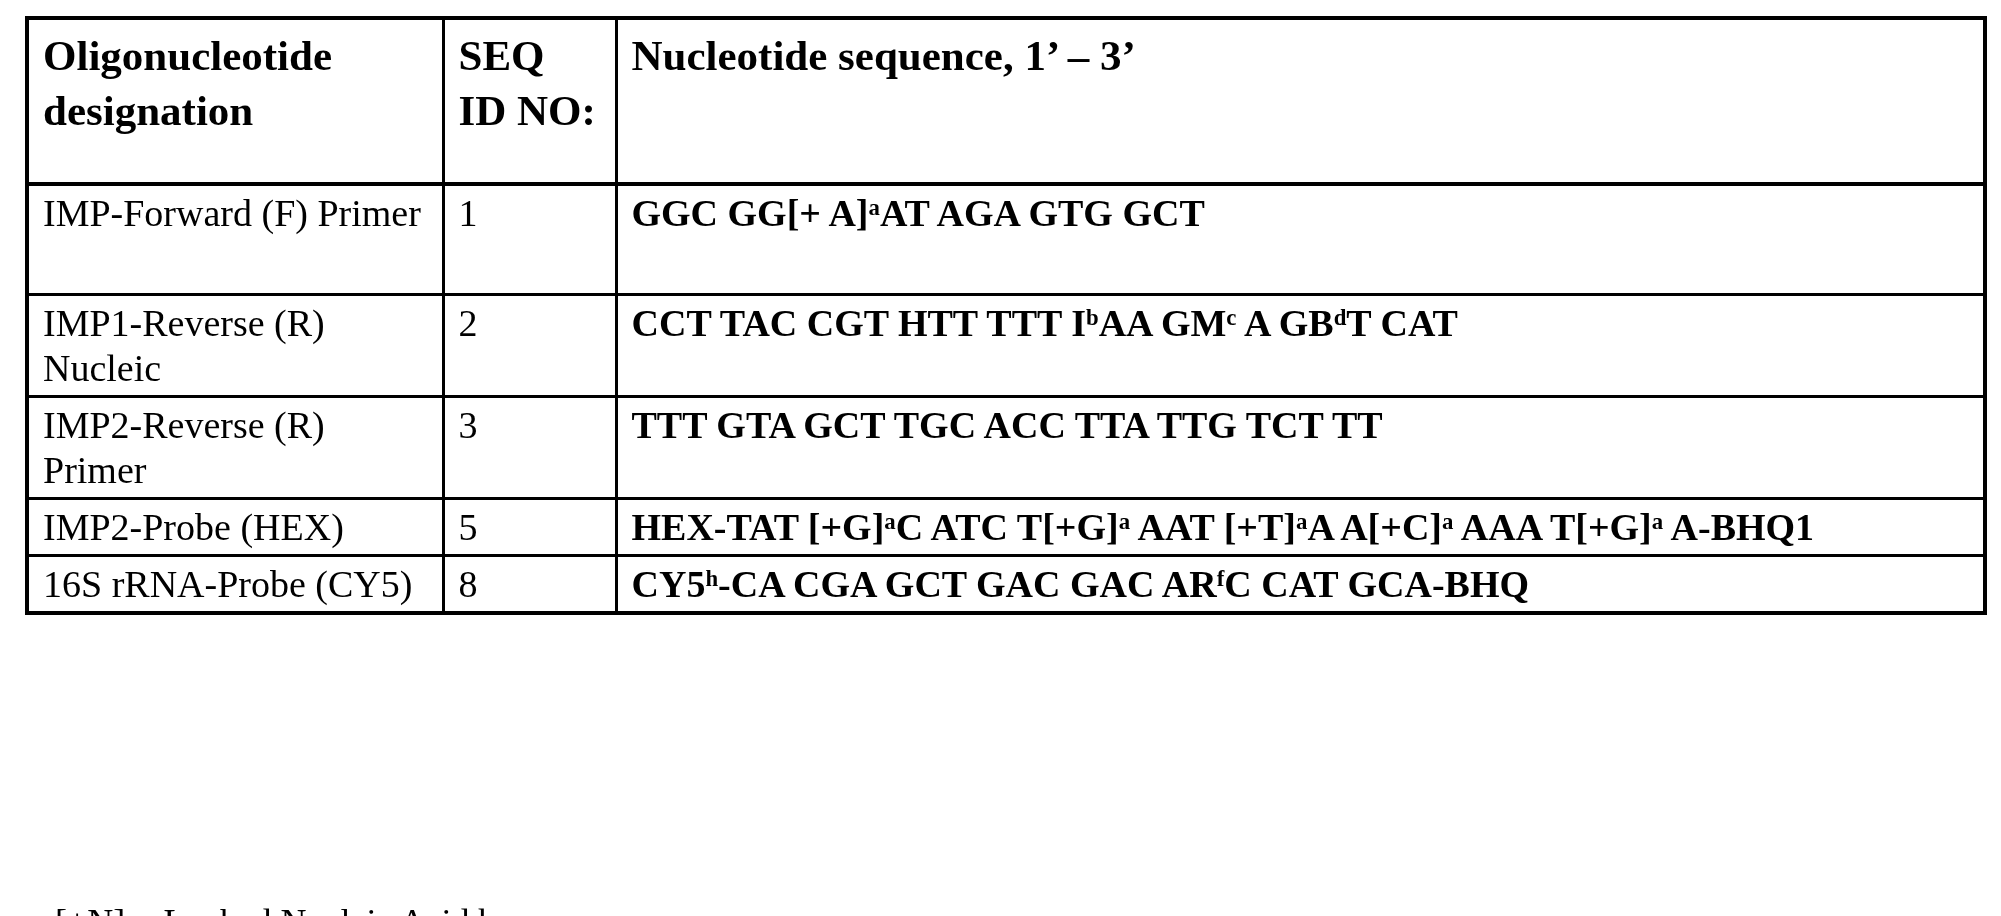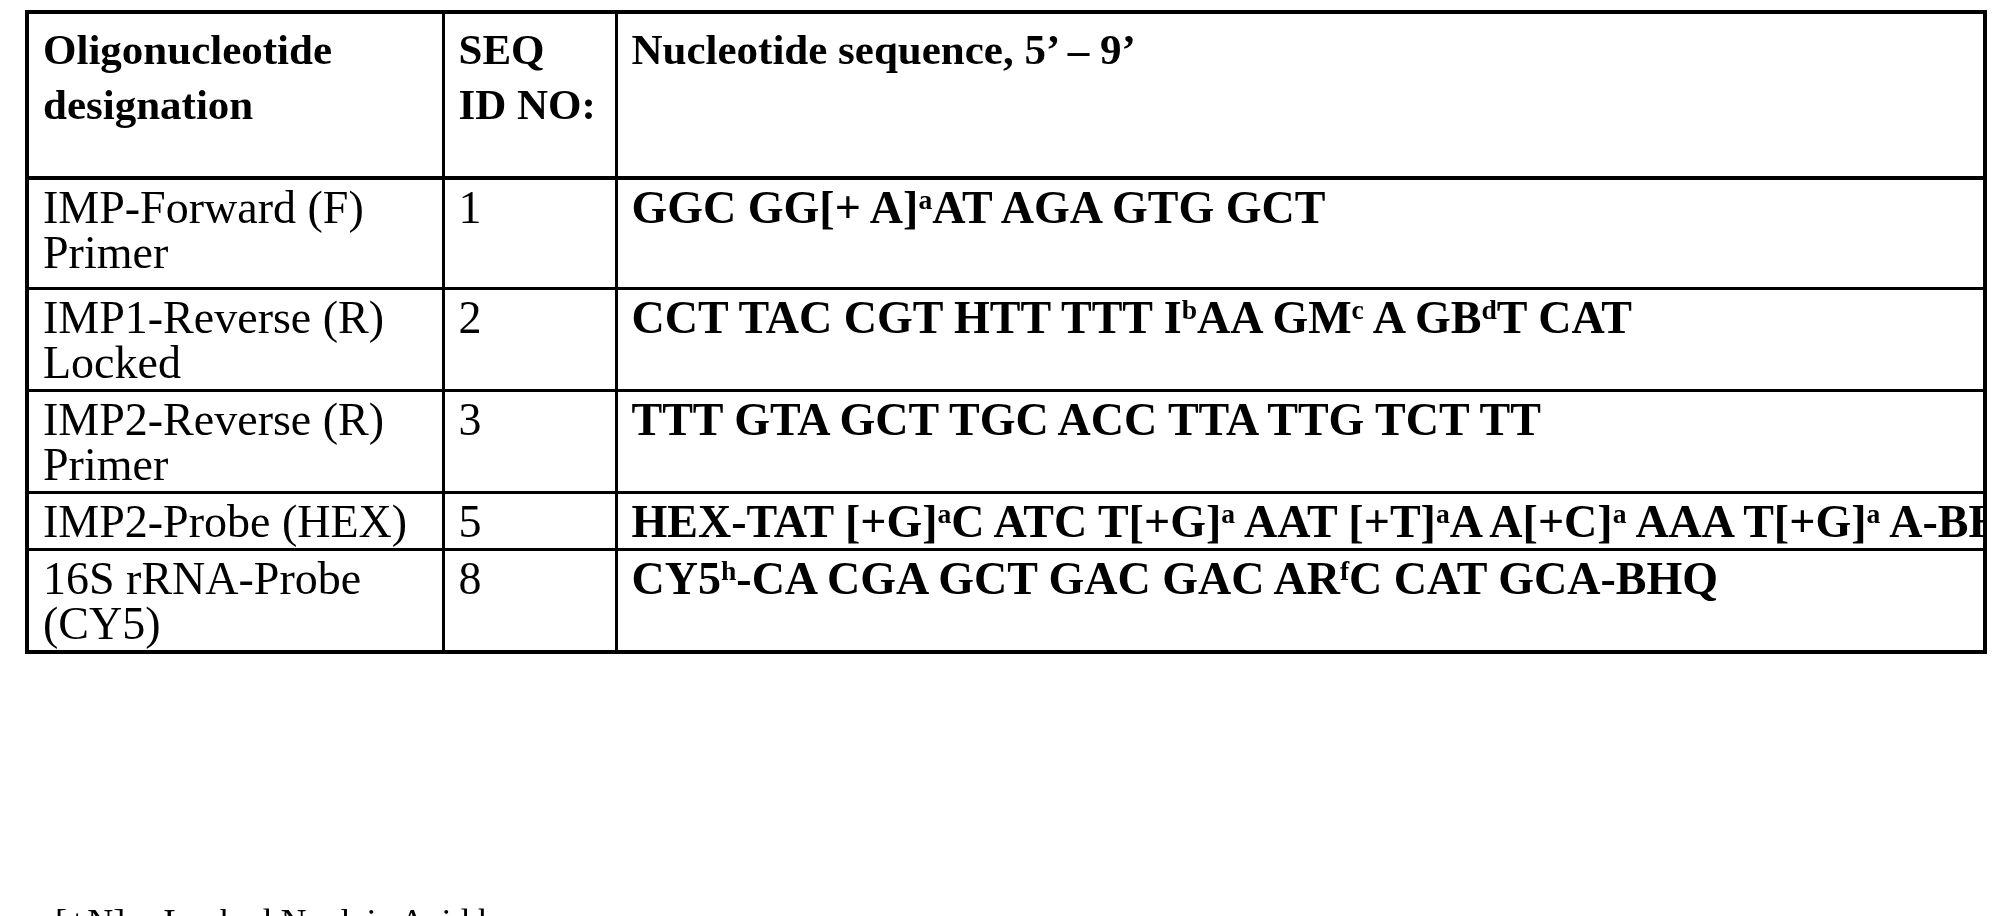--- a/index.html
+++ b/index.html
@@ -11,34 +11,34 @@
     height: 916px;
     position: relative;
     overflow: hidden;
     background: #ffffff;
     color: #000000;
     font-family: "Liberation Serif", "DejaVu Serif", serif;
   }
   table.oligo {
     position: absolute;
     left: 25px;
-    top: 10px;
+    top: 16px;
     width: 1962px;
     border-collapse: collapse;
     table-layout: fixed;
     background: #ffffff;
   }
   table.oligo col.c1 { width: 416px; }
   table.oligo col.c2 { width: 173px; }
   table.oligo th, table.oligo td {
     border: 3px solid #000000;
     vertical-align: top;
     text-align: left;
     padding: 5px 12px 4px 14px;
-    font-size: 46px;
+    font-size: 38px;
     line-height: 45px;
     overflow: hidden;
   }
   table.oligo { border: 4px solid #000000; }
   table.oligo thead th {
     font-weight: bold;
     font-size: 43px;
     line-height: 55px;
     border-bottom: 4px solid #000000;
     padding-top: 8px;
@@ -79,31 +79,31 @@
 <table class="oligo">
   <colgroup>
     <col class="c1">
       <col class="c2">
       <col class="c3">
   </colgroup>
   <thead>
     <tr>
       <th>Oligonucleotide designation</th>
       <th>SEQ ID NO:</th>
-      <th>Nucleotide sequence, 5’ – 9’</th>
+      <th>Nucleotide sequence, 1’ – 3’</th>
     </tr>
   </thead>
   <tbody>
       <tr>
         <td>IMP-Forward (F) Primer</td>
         <td>1</td>
         <td class="seq-cell">GGC GG[+ A]<sup>a</sup>AT AGA GTG GCT</td>
       </tr>
       <tr>
-        <td>IMP1-Reverse (R) Locked</td>
+        <td>IMP1-Reverse (R) Nucleic</td>
         <td>2</td>
         <td class="seq-cell">CCT TAC CGT HTT TTT I<sup>b</sup>AA GM<sup>c</sup> A GB<sup>d</sup>T CAT</td>
       </tr>
       <tr>
         <td>IMP2-Reverse (R) Primer</td>
         <td>3</td>
         <td class="seq-cell">TTT GTA GCT TGC ACC TTA TTG TCT TT</td>
       </tr>
       <tr>
         <td>IMP2-Probe (HEX)</td>

